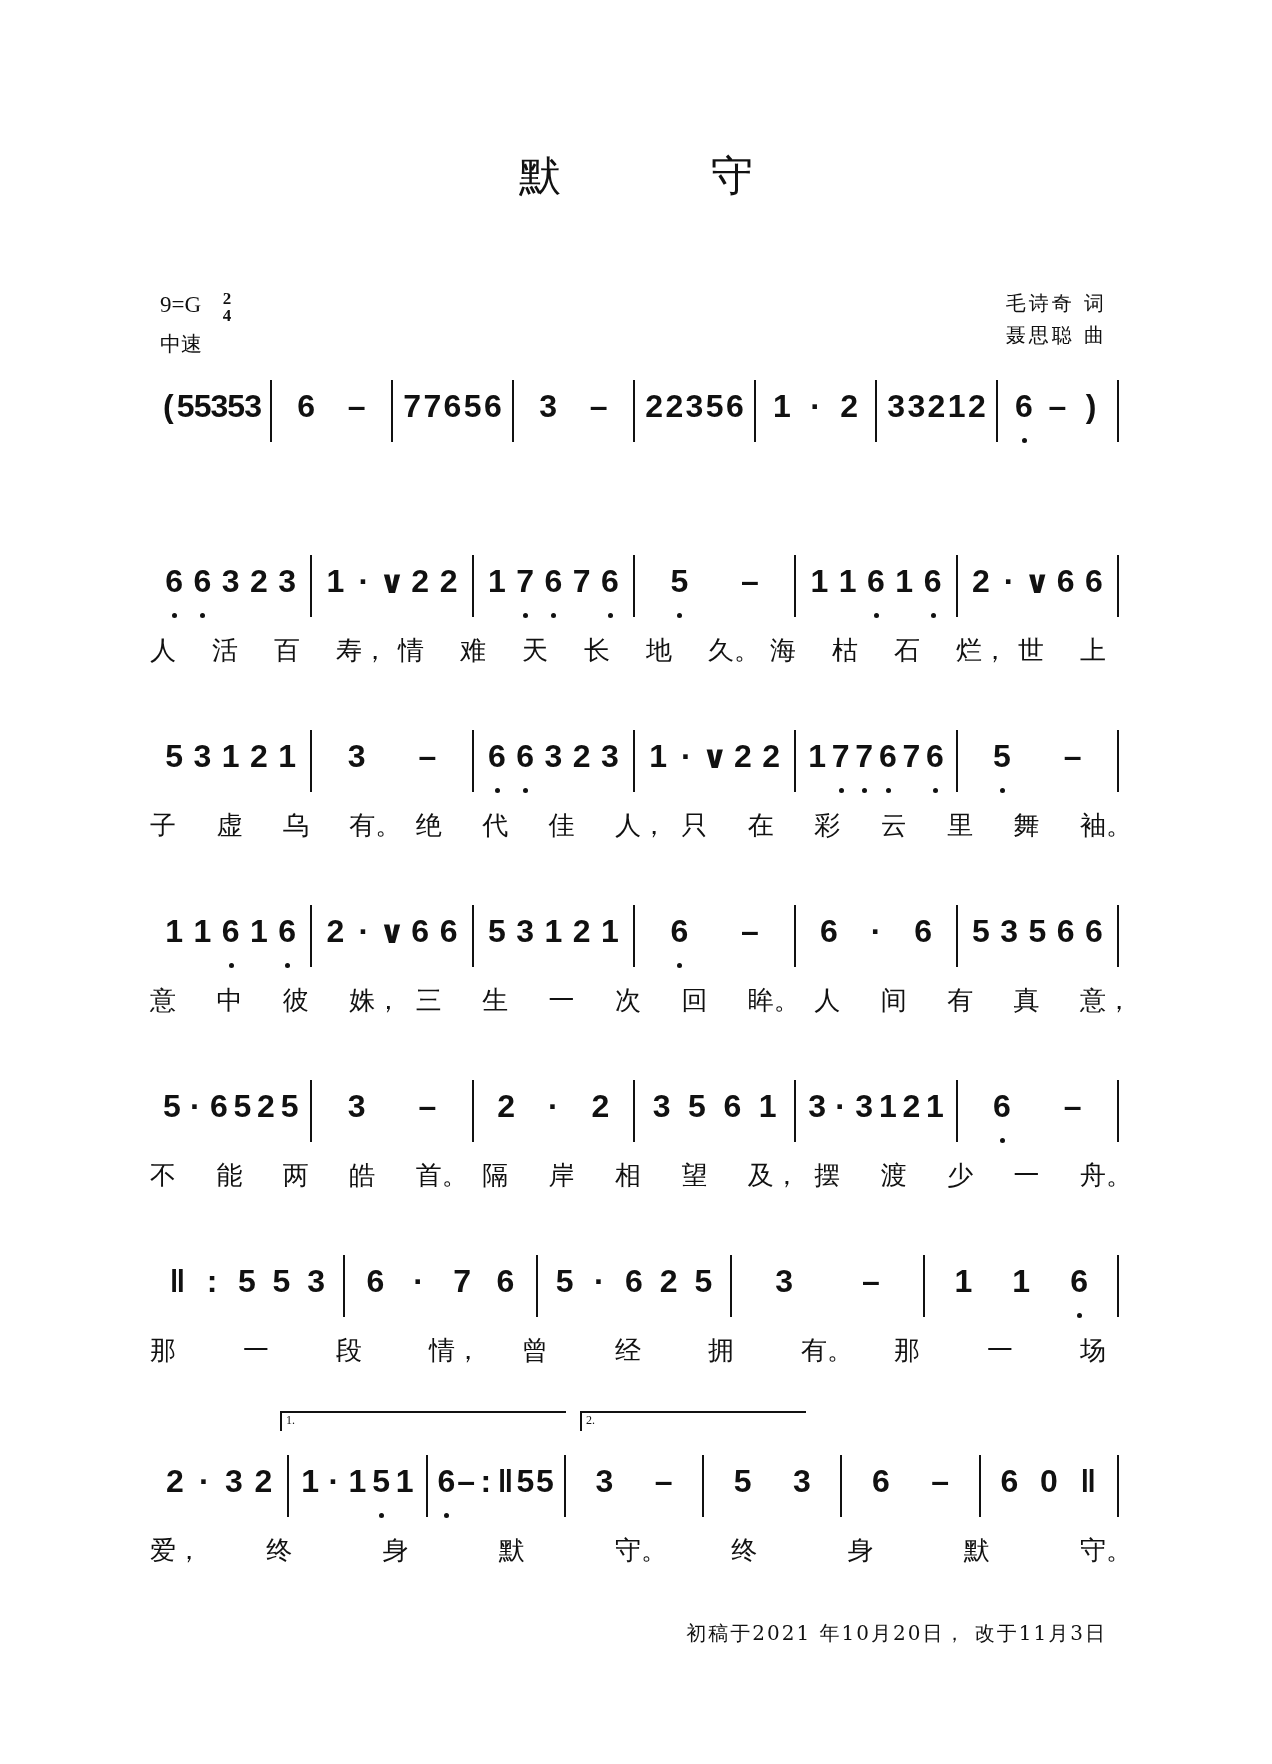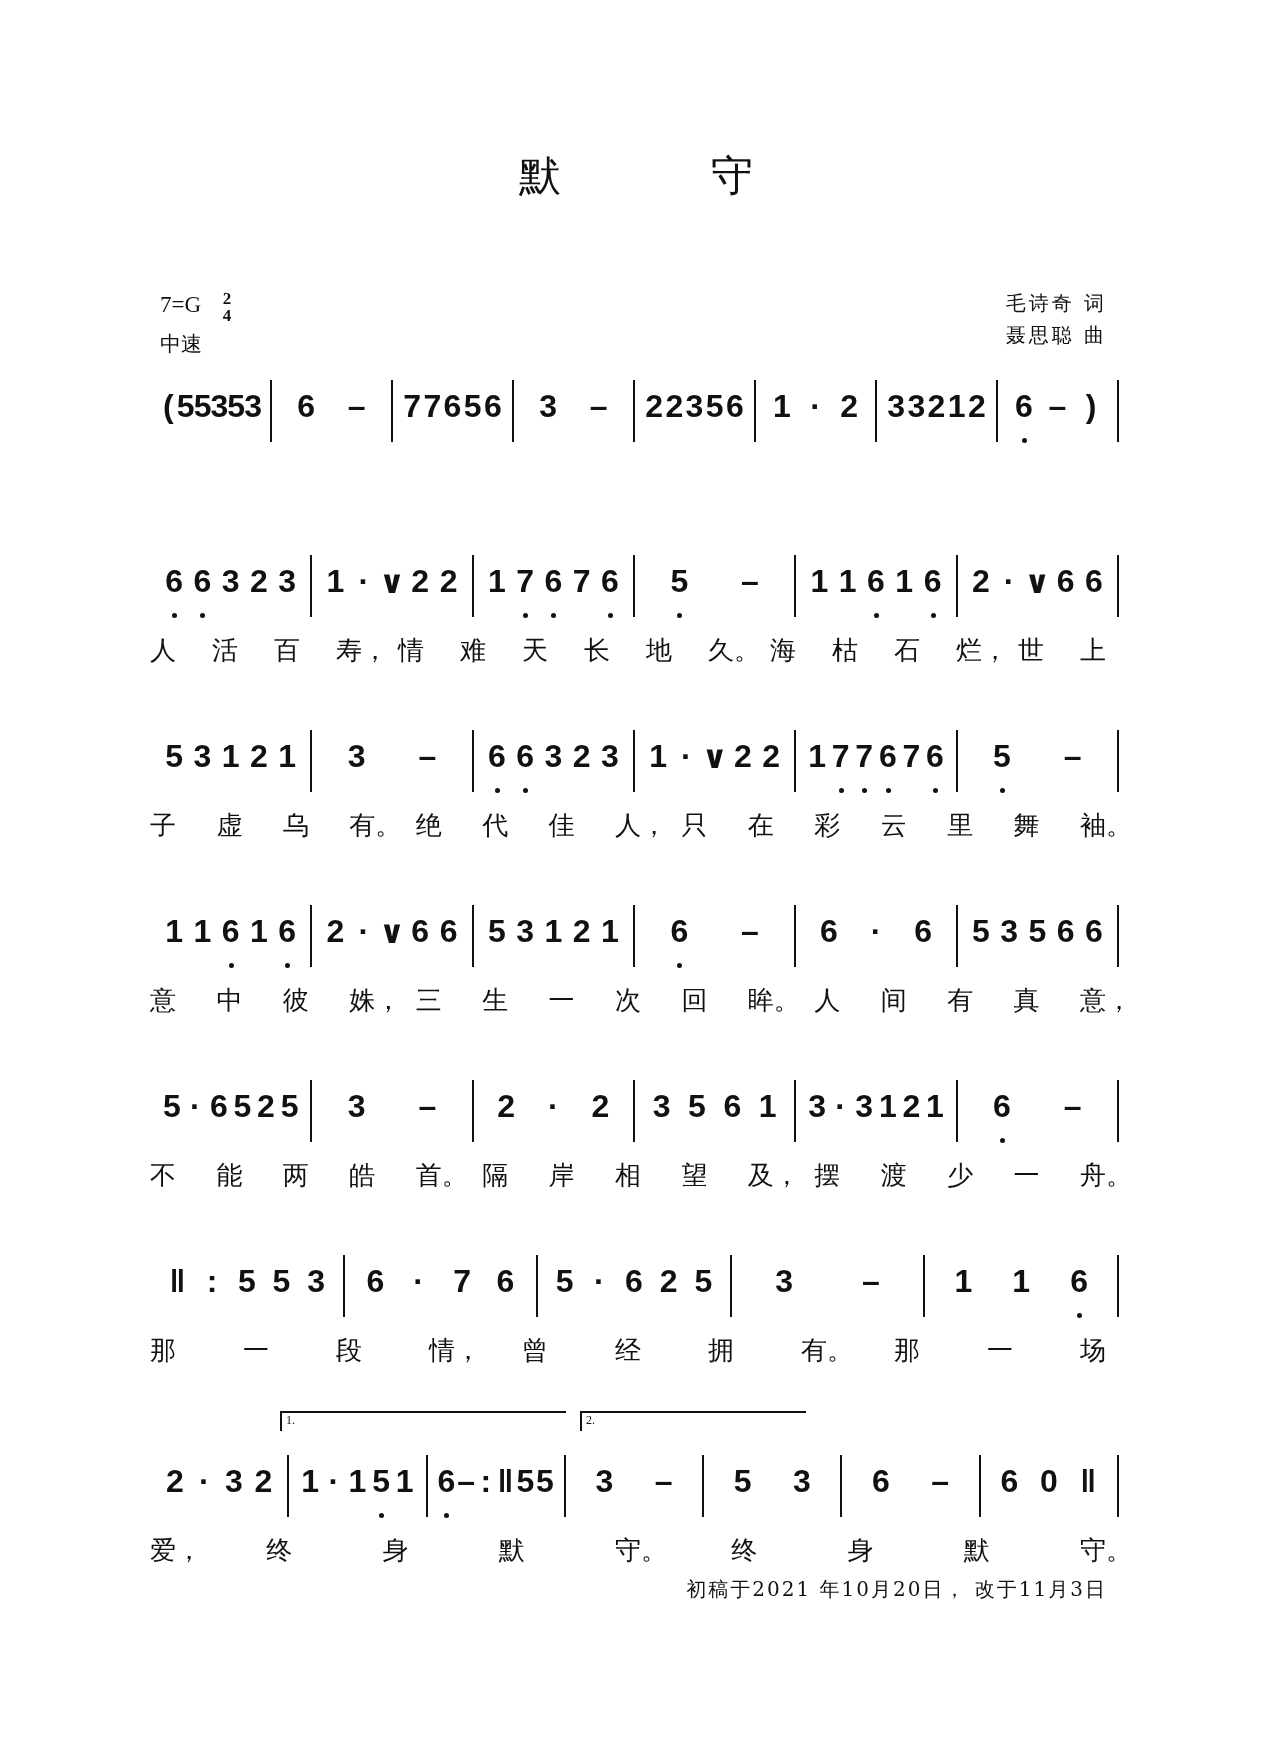--- a/index.html
+++ b/index.html
@@ -11,29 +11,29 @@
   .tempo{position:absolute;left:160px;top:330px;font-size:21px;font-family:"DejaVu Sans",sans-serif;}
   .credit{position:absolute;right:165px;font-size:20px;font-family:"DejaVu Sans",sans-serif;letter-spacing:3px;}
   .row{position:absolute;left:150px;width:968px;}
   .notes{position:absolute;left:0;top:0;height:60px;width:100%;font-weight:bold;font-size:32px;}
   .n{position:absolute;top:8px;text-align:center;width:28px;}
   .bar{position:absolute;top:0;width:2px;height:62px;background:#111;}
   .dot{position:absolute;width:5px;height:5px;border-radius:50%;background:#111;}
   .lyrics{position:absolute;left:0;top:78px;height:34px;width:100%;font-size:26px;font-family:"DejaVu Sans",sans-serif;}
   .ly{position:absolute;white-space:nowrap;}
   .volta{position:absolute;border-top:2px solid #111;border-left:2px solid #111;height:18px;font-size:12px;padding-left:4px;font-family:"Liberation Serif",serif;}
-  .footer{position:absolute;right:165px;top:1576px;font-size:20px;font-family:"DejaVu Serif",serif;letter-spacing:2px;}
+  .footer{position:absolute;right:165px;top:1620px;font-size:20px;font-family:"DejaVu Serif",serif;letter-spacing:2px;}
 </style>
 </head>
 <body>
 
 <div class="title">默守</div>
 
 <div class="key">
-  <span>7=G</span>
+  <span>9=G</span>
   <span class="frac">
     <span>2</span>
     <span>4</span>
   </span>
 </div>
 <div class="tempo">中速</div>
 <div class="credit" style="top:290px">毛诗奇 词</div>
 <div class="credit" style="top:322px">聂思聪 曲</div>
 
 <div id="score">

